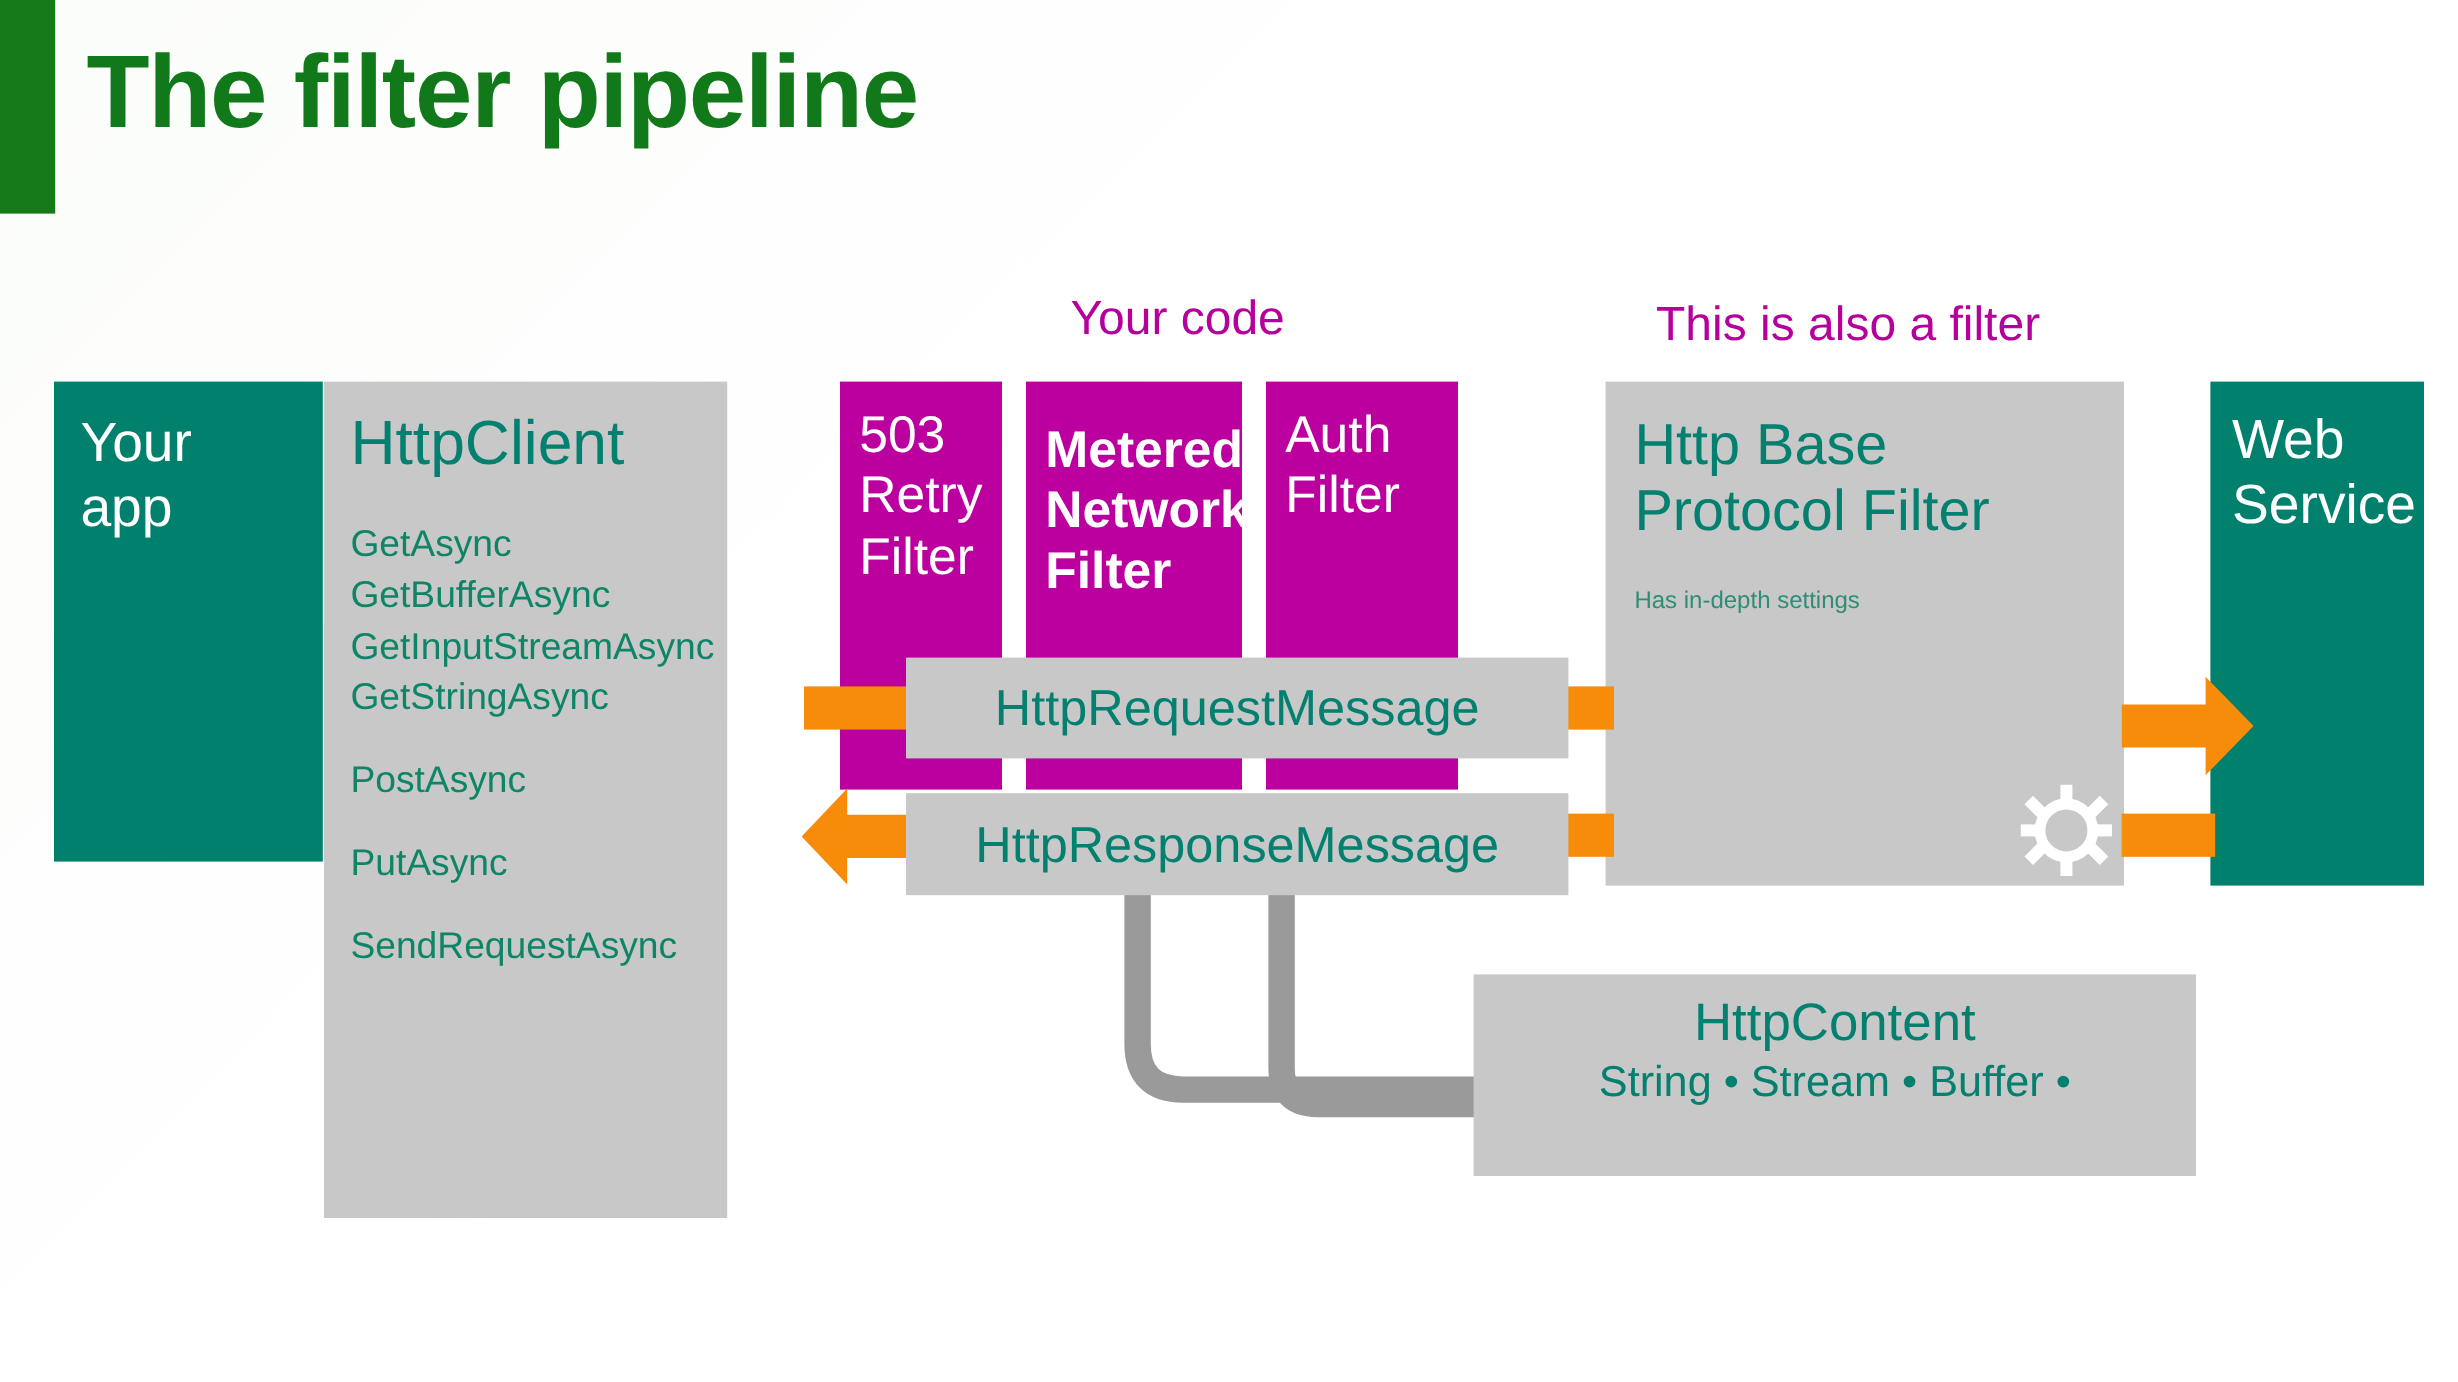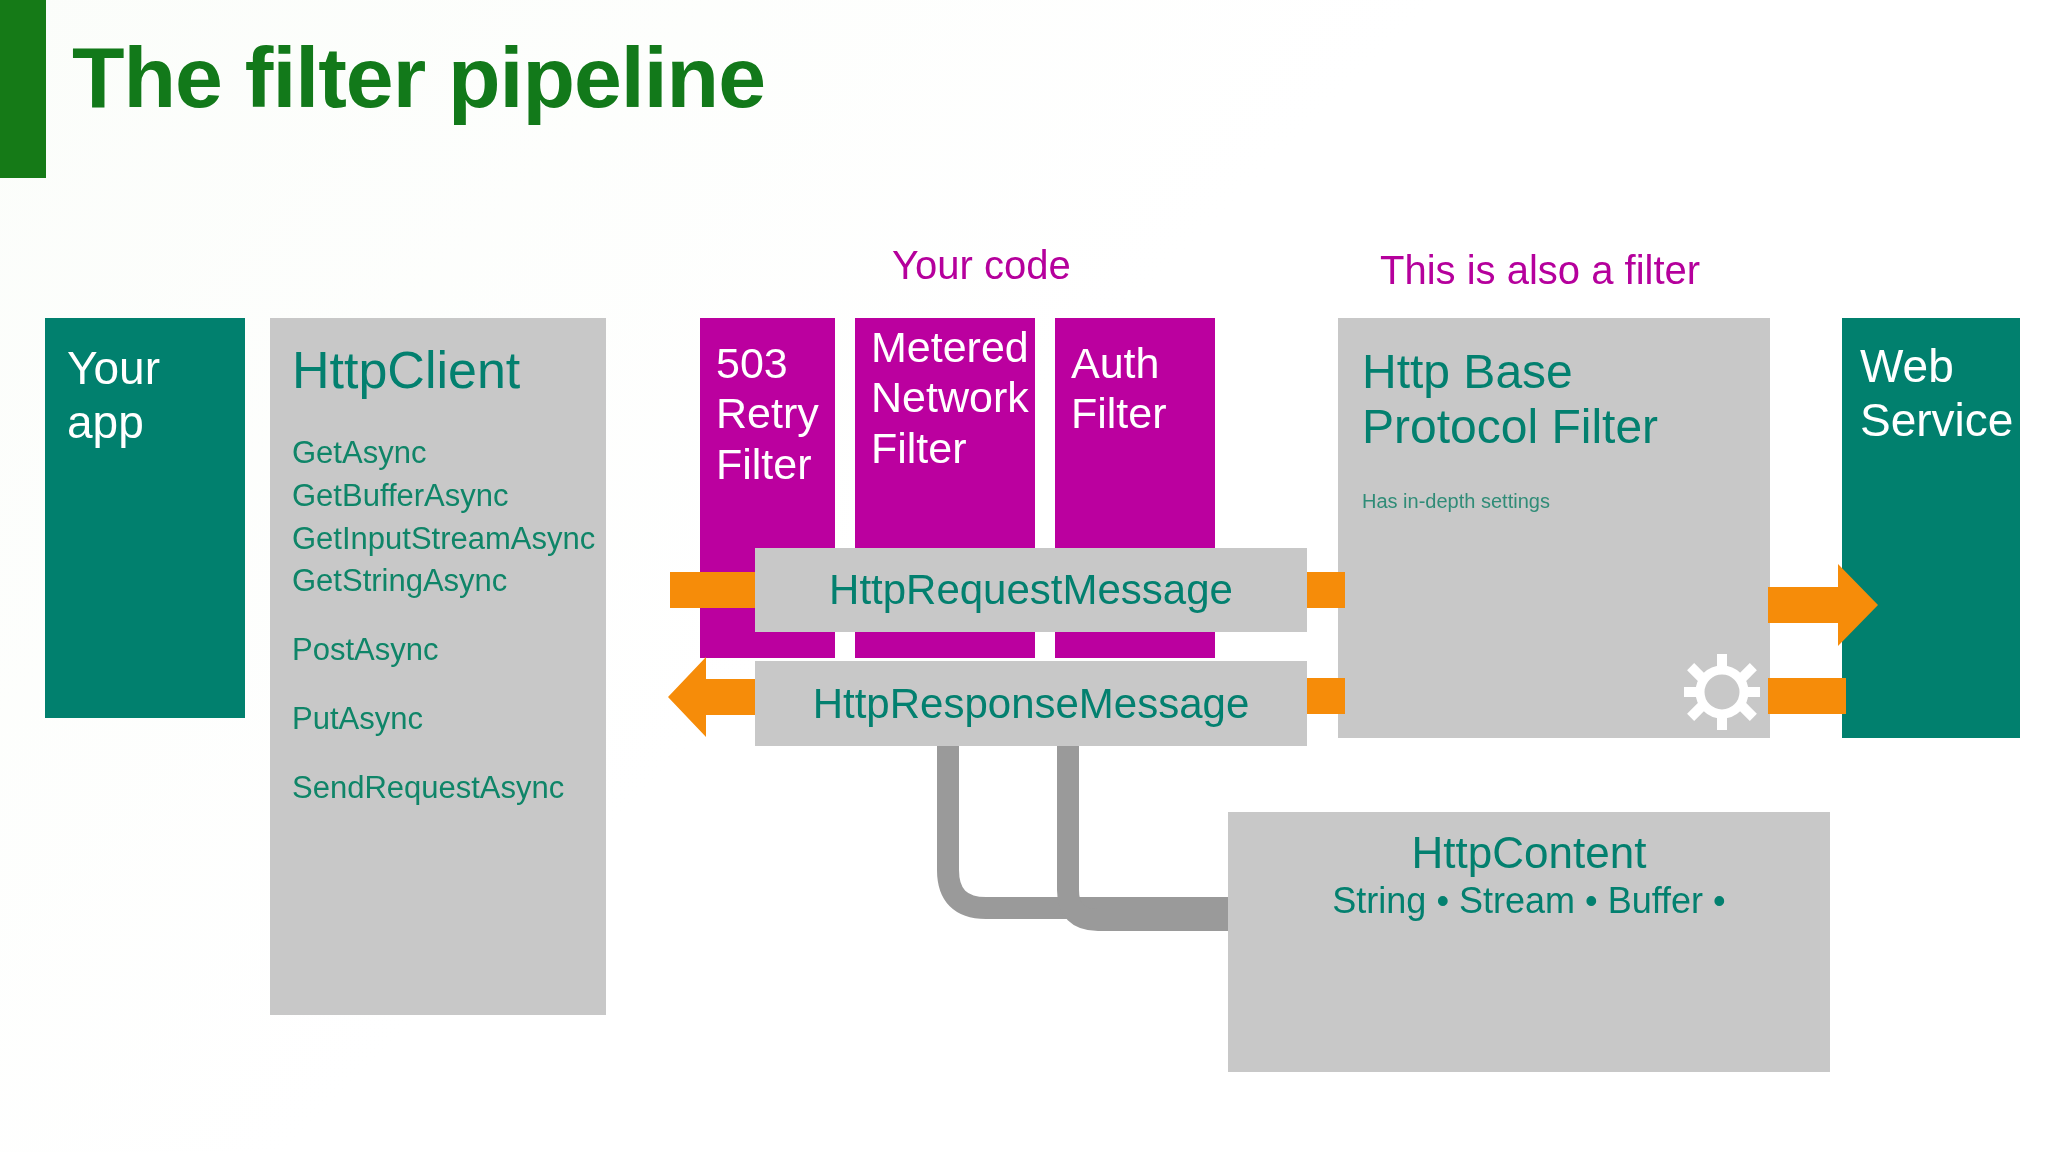--- a/index.html
+++ b/index.html
@@ -60,21 +60,21 @@
     font-size: 46px;
     line-height: 1.17;
     color: #ffffff;
     font-weight: normal;
   }
 
   
   #your-app {
     left: 45px;
     top: 318px;
-    width: 200px;
+    width: 224px;
     height: 400px;
     padding: 24px 22px;
   }
   
   #httpclient-panel {
     left: 270px;
     top: 318px;
     width: 336px;
     height: 697px;
     padding: 26px 22px;
@@ -116,21 +116,22 @@
     top: 318px;
     width: 135px;
     height: 340px;
     padding: 20px 16px;
   }
   #filter-metered {
     left: 855px;
     top: 318px;
     width: 180px;
     height: 340px;
-    padding: 4px 16px;
+    padding: 32px 16px;
+    font-weight: bold;
   }
   #filter-auth {
     left: 1055px;
     top: 318px;
     width: 160px;
     height: 340px;
     padding: 20px 16px;
   }
   .filter-label {
     font-size: 43px;
@@ -250,21 +251,21 @@
     top: 740px;
     width: 420px;
     height: 240px;
   }
 
   
   #httpcontent-box {
     left: 1228px;
     top: 812px;
     width: 602px;
-    height: 260px;
+    height: 168px;
     padding: 16px 18px;
     text-align: center;
   }
   #httpcontent-title {
     font-size: 44px;
     color: #03806f;
     line-height: 1.12;
   }
   #httpcontent-sub {
     font-size: 36px;

